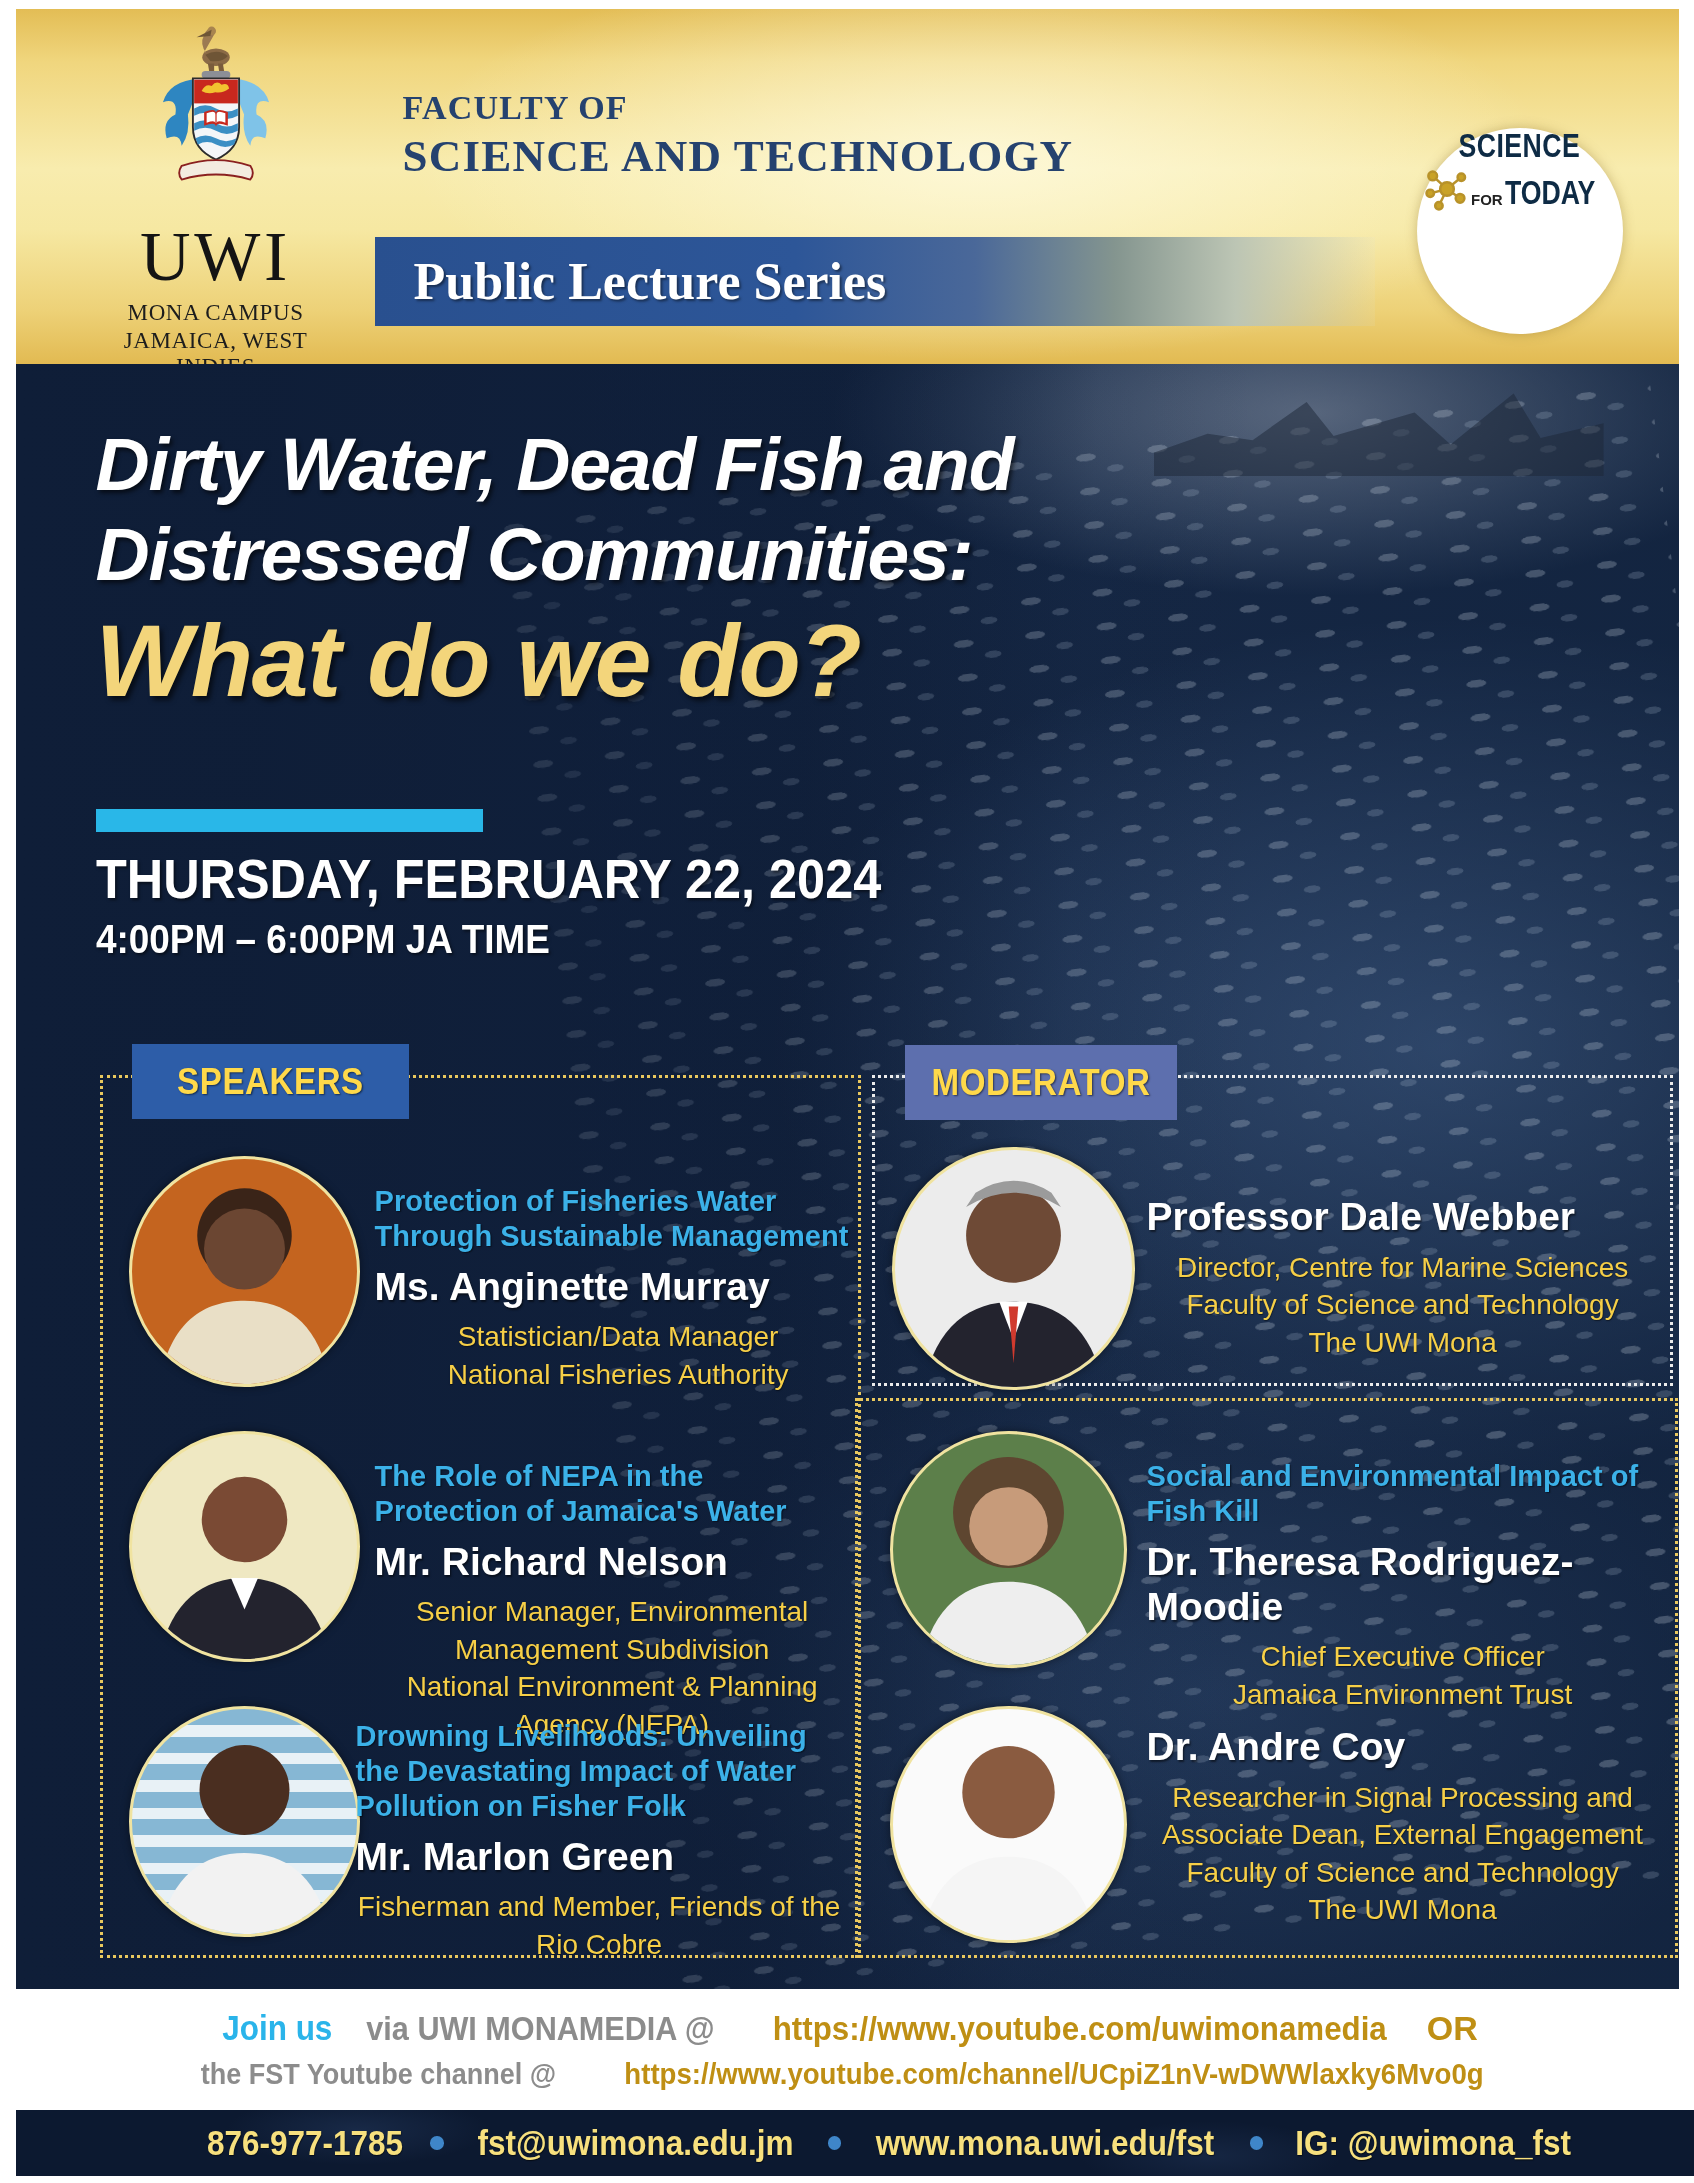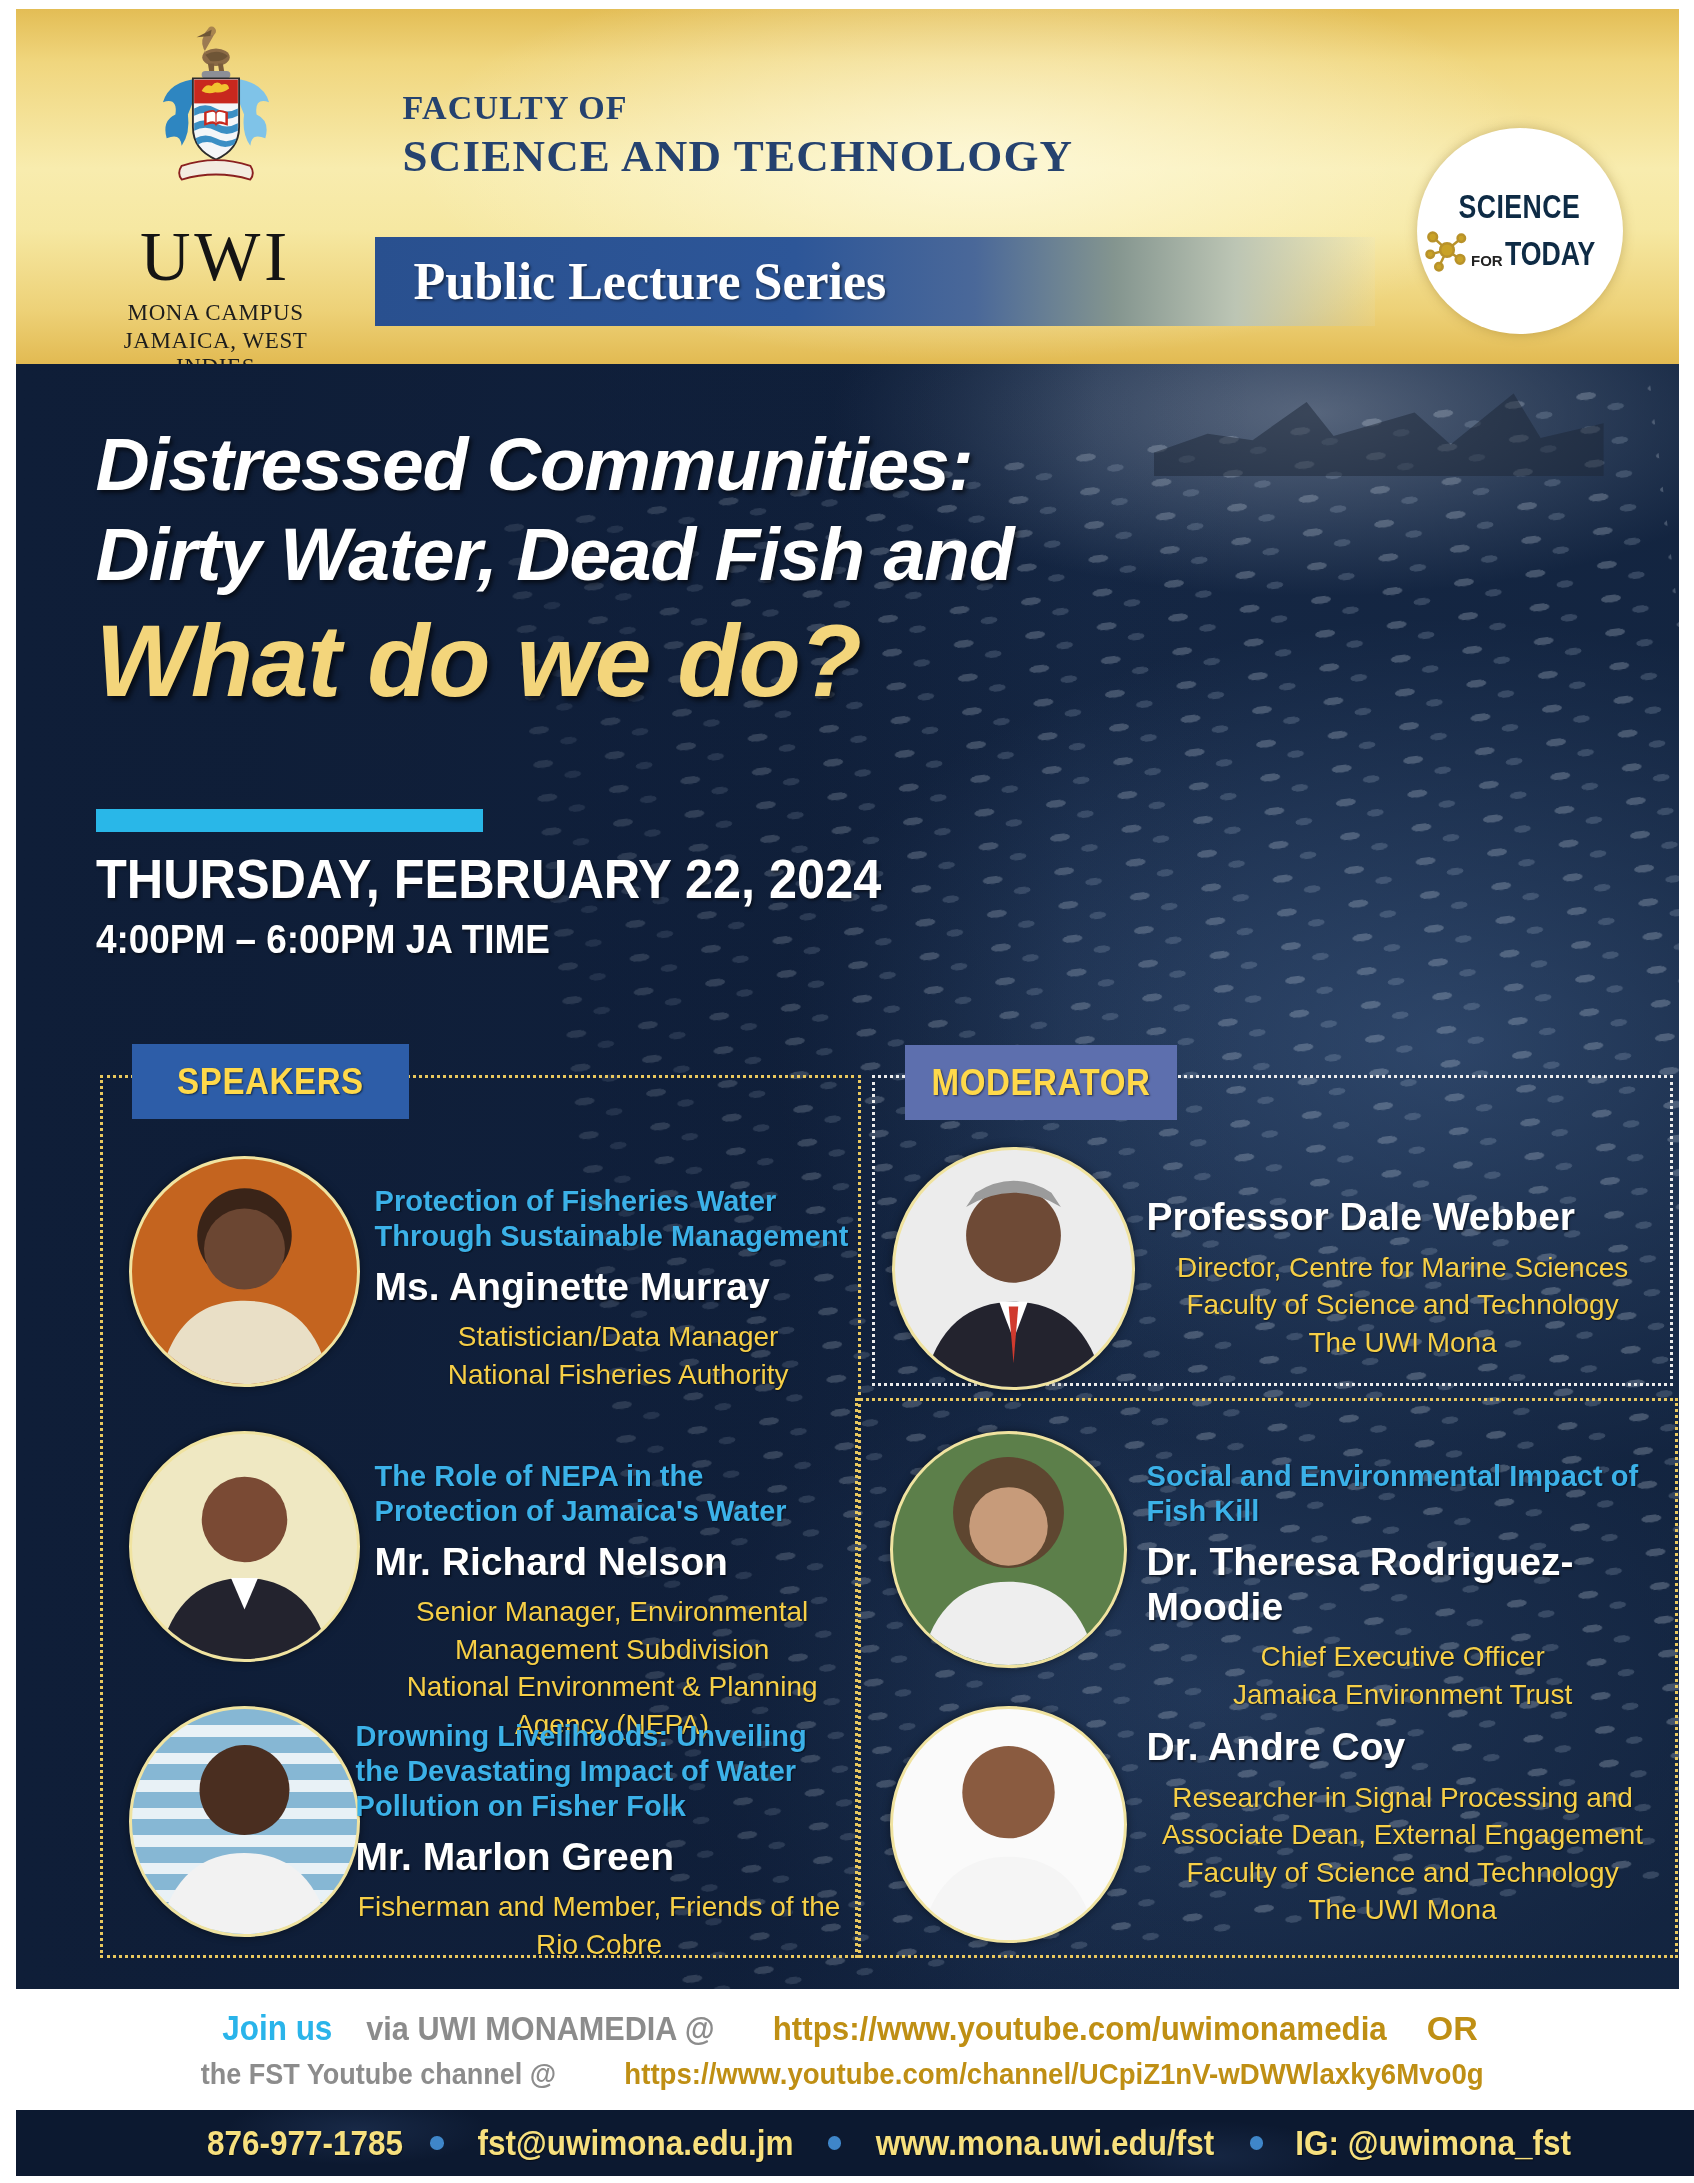--- a/index.html
+++ b/index.html
@@ -20,21 +20,21 @@
   .uwi-loc{font-family:"Liberation Serif",serif;font-size:23px;color:#1d1d1d;margin-top:2.5px;letter-spacing:0.6px;}
   .faculty{position:absolute;left:387px;top:80px;color:#25426f;font-family:"Liberation Serif",serif;font-weight:700;}
   .faculty .l1{font-size:34px;letter-spacing:1.2px;}
   .faculty .l2{font-size:45px;letter-spacing:1.2px;margin-top:3.7px;}
   .series-banner{position:absolute;left:359px;top:187px;width:1000px;height:89px;
     background:linear-gradient(90deg,#29508f 0%,#2d5698 42%,#4a6899 60%,#84958f 74%,#bcc5b4 86%,rgba(225,228,212,.12) 100%);margin-top:41px;}
   .series-banner .txt{font-family:"Liberation Serif",serif;font-weight:700;font-size:52px;color:#ffffff;
     line-height:89px;padding-left:39px;text-shadow:1.9px 1.9px 2.5px rgba(0,0,0,.45);}
   .badge{position:absolute;left:1401px;top:119px;width:206px;height:206px;border-radius:50%;
     background:#ffffff;box-shadow:0 0 11.2px rgba(120,90,20,.35);display:flex;flex-direction:column;
-    align-items:center;justify-content:center;}
+    align-items:center;justify-content:flex-start;}
   .badge .sci{font-size:32.5px;font-weight:900;color:#0e2b45;letter-spacing:0.6px;transform:scaleX(.82);}
   .badge .row2{display:flex;align-items:flex-end;margin-top:1.2px;}
   .badge .for{font-size:15px;font-weight:900;color:#222;margin:0 2.5px 3.7px 1.2px;}
   .badge .today{font-size:32.5px;font-weight:900;color:#0e2b45;transform:scaleX(.82);transform-origin:left;}
 
   
   .bodyblock{position:absolute;left:15.6px;top:364px;width:1663px;height:1625px;background:#101f38;overflow:hidden;}
   .bg-photo{position:absolute;inset:0;
     background:
       linear-gradient(93deg,#0d1b33 0%,#10203c 28%,rgba(16,32,60,.55) 46%,rgba(36,62,102,.25) 62%,rgba(22,42,72,.5) 100%),
@@ -186,22 +186,22 @@
     </div>
   </div>
 
   <div class="bodyblock">
     <div class="bg-photo"></div>
     <div class="fish-texture"></div>
     <div class="fish-fade"></div>
     <div class="ship"></div>
 
     <div class="title">
+      <div>Dirty Water, Dead Fish and</div>
       <div>Distressed Communities:</div>
-      <div>Dirty Water, Dead Fish and</div>
     </div>
     <div class="title-hl">What do we do?</div>
 
     <div class="cyan-bar"></div>
     <div class="date-line">THURSDAY, FEBRUARY 22, 2024</div>
     <div class="time-line">4:00PM – 6:00PM  JA TIME</div>
 
     <div class="box-speakers"></div>
     <div class="box-moderator"></div>
     <div class="box-right"></div>

